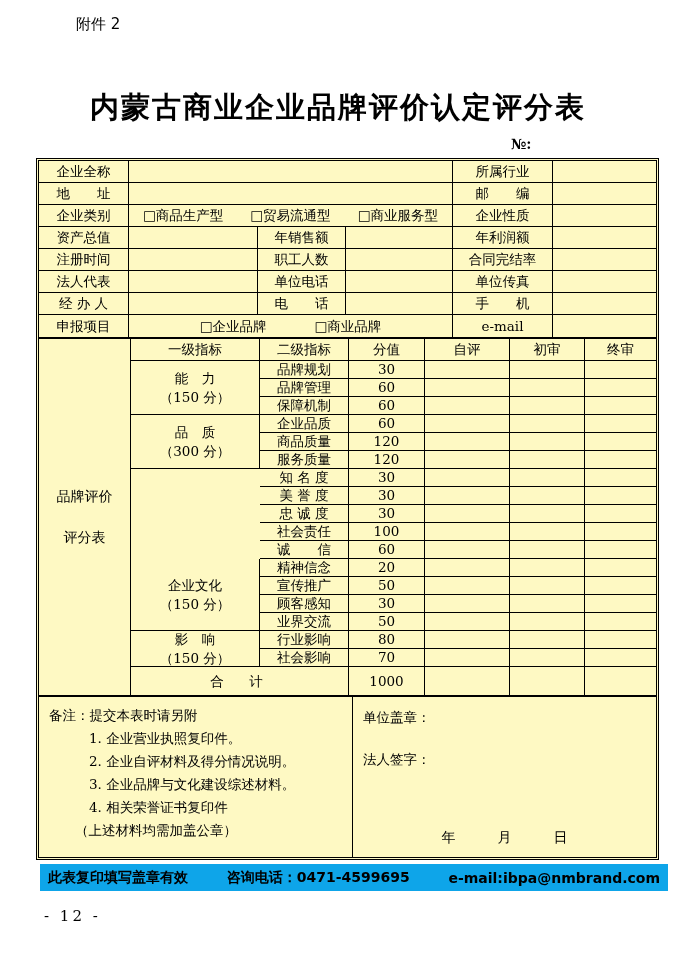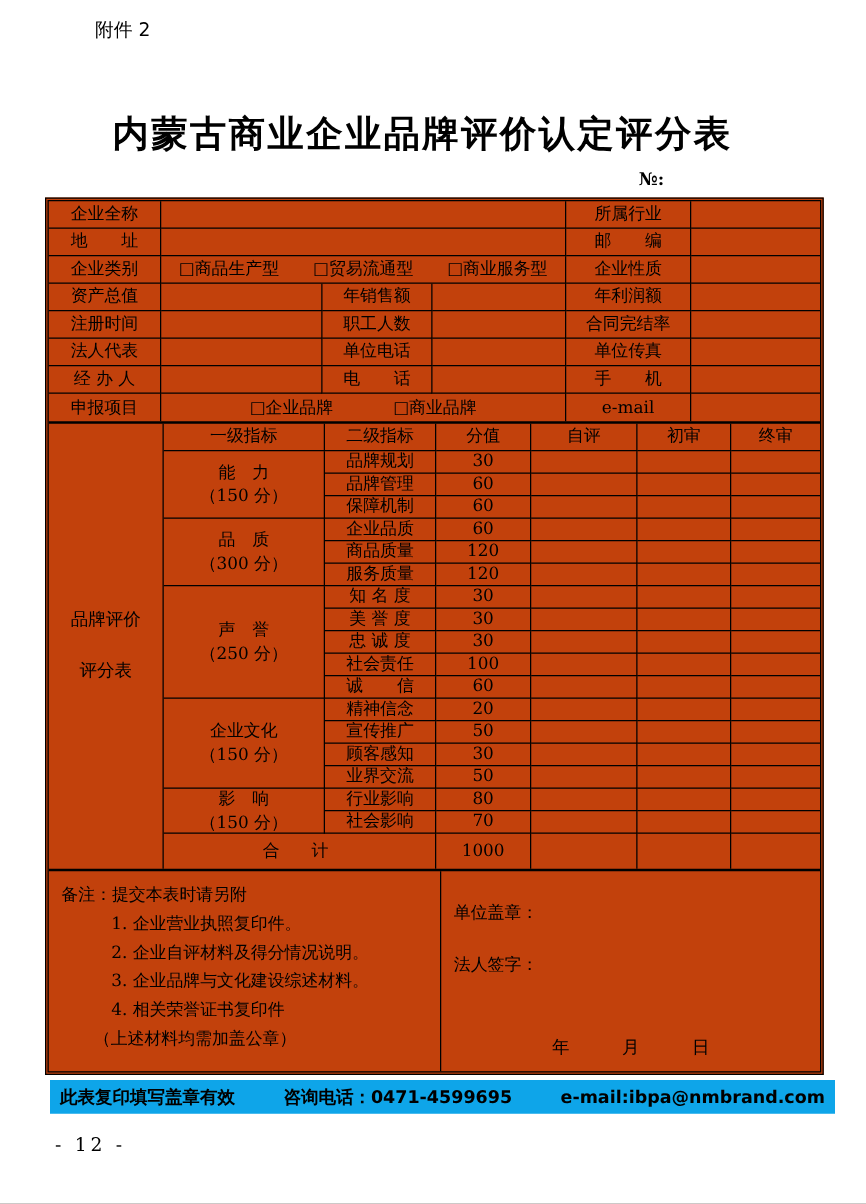--- a/index.html
+++ b/index.html
@@ -9,21 +9,21 @@
     background: #fff; color: #000;
     font-family: "DejaVu Serif", "Liberation Serif", serif;
   }
   .attachment { position:absolute; left:48px; top:15px; font-size:15px;
     font-family:"DejaVu Sans","Liberation Sans",sans-serif;margin-left:28px; }
   .doc-title { position:absolute; left:0; right:17px; top:88px; text-align:center;
     font-size:29px; font-weight:bold; letter-spacing:2px; }
   .no-label { position:absolute; left:511px; top:136px; font-size:14px; font-weight:bold; }
 
   .form-table { position:absolute; left:36px; top:158px; width:623px;
-    border:3px double #000; background:#c2410c; }
+    border:3px double #000; background:#fef9c3; }
 
   
   .g-top { display:grid; grid-template-columns:90px 129px 88px 107px 100px 1fr;
     grid-auto-rows:22px; }
   
   .g-score { display:grid; grid-template-columns:92px 129px 89px 76px 85px 75px 1fr;
     grid-template-rows:22px repeat(17, 18px) 28px; border-top:2px solid #000; }
   
   .g-bottom { display:grid; grid-template-columns:314px 1fr; grid-template-rows:160px;
     border-top:2px solid #000; }
@@ -46,21 +46,21 @@
   .grp { grid-column:2; flex-direction:column; gap:4px; }
   .grp-a{grid-row:2 / span 3}.grp-b{grid-row:5 / span 3}.grp-c{grid-row:8 / span 5}
   .grp-d{grid-row:13 / span 4}.grp-e{grid-row:17 / span 2}
   .total-label { grid-column:2 / span 2; grid-row:19; letter-spacing:6px; }
 
   
   .notes-cell { border-right:1px solid #000; padding:10px 6px 0 10px; font-size:13.5px; }
   .notes-title { margin-bottom:4px; }
   .notes-item { margin:5px 0 0 40px; }
   .notes-item.paren { margin-left:26px; }
-  .stamp-cell { position:relative; padding:24px 0 0 10px; font-size:13.5px; }
+  .stamp-cell { position:relative; padding:12px 0 0 10px; font-size:13.5px; }
   .stamp-line { margin-bottom:24px; }
   .date-line { position:absolute; bottom:10px; left:0; right:0; text-align:center; font-size:14px; }
 
   .footer-bar { position:absolute; left:40px; top:864px; width:628px; height:27px;
     background:#0ea5e9; display:flex; align-items:center; justify-content:space-between;
     padding:0 8px 0 8px; font-size:14px; font-weight:bold;
     font-family:"DejaVu Sans","Liberation Sans",sans-serif; }
   .page-number { position:absolute; left:44px; top:907px; font-size:15px; letter-spacing:3px;text-align:right; }
 </style>
 </head>
@@ -146,24 +146,20 @@
       <div class="cell r1 c7 bre">终审</div>
 
       <div class="cell grp grp-a">
         <span>能　力</span>
         <span>（150 分）</span>
       </div>
       <div class="cell grp grp-b">
         <span>品　质</span>
         <span>（300 分）</span>
       </div>
-      <div class="cell grp grp-c">
-        <span>声　誉</span>
-        <span>（250 分）</span>
-      </div>
       <div class="cell grp grp-d">
         <span>企业文化</span>
         <span>（150 分）</span>
       </div>
       <div class="cell grp grp-e">
         <span>影　响</span>
         <span>（150 分）</span>
       </div>
 
       <div class="cell r2 c3">品牌规划</div>

